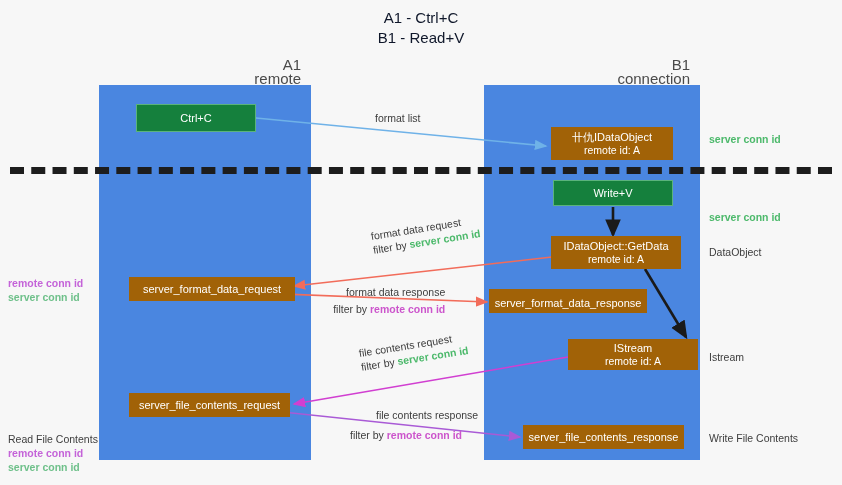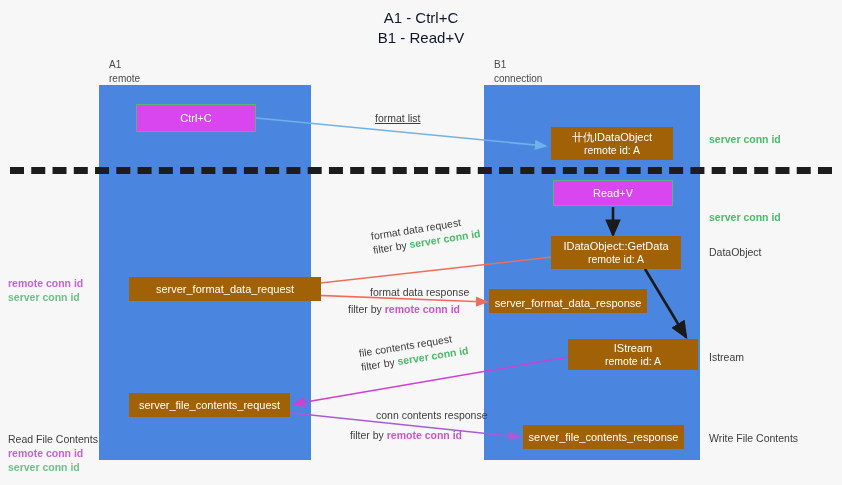--- a/index.html
+++ b/index.html
@@ -34,22 +34,22 @@
     width: 842px;
     text-align: center;
     font-size: 15px;
     line-height: 20px;
     color: #0f172a;
   }
 
   
   .lane-head {
     position: absolute;
-    text-align: left;
-    font-size: 10px;
+    text-align: right;
+    font-size: 15px;
     line-height: 14px;
     color: #4a4a4a;
   }
   .lane-head .big { display: block; }
   .lane-head .sub { display: block; }
 
   
   .lane {
     position: absolute;
     background: #4a86e0;
@@ -76,21 +76,21 @@
     display: flex;
     flex-direction: column;
     align-items: center;
     justify-content: center;
     text-align: center;
     color: #ffffff;
     font-size: 11px;
     line-height: 13px;
     padding: 3px 6px;
   }
-  .node.green { background: #d946ef; border: 1px solid #5bb37c; }
+  .node.green { background: #15803d; border: 1px solid #5bb37c; }
   .node.orange { background: #fbb killer; }
   .node.orange { background: #a16207; }
   .node .l2 { font-size: 10.5px; }
 
   
   .edge-label {
     position: absolute;
     font-size: 10.5px;
     line-height: 14px;
     color: #3d3d3d;
@@ -180,76 +180,76 @@
   <div class="node green" style="left:136px; top:104px; width:120px; height:28px;">
     <span>Ctrl+C</span>
   </div>
 
   <div class="node orange" style="left:551px; top:127px; width:122px; height:33px;">
     <span>卄仇IDataObject</span>
     <span class="l2">remote id: A</span>
   </div>
 
   <div class="node green" style="left:553px; top:180px; width:120px; height:26px;">
-    <span>Read+V</span>
+    <span>Write+V</span>
   </div>
 
   <div class="node orange" style="left:551px; top:236px; width:130px; height:33px;">
     <span>IDataObject::GetData</span>
     <span class="l2">remote id: A</span>
   </div>
 
-  <div class="node orange" style="left:129px; top:277px; width:192px; height:24px;">
+  <div class="node orange" style="left:129px; top:277px; width:166px; height:24px;">
     <span>server_format_data_request</span>
   </div>
 
   <div class="node orange" style="left:489px; top:289px; width:158px; height:24px;justify-content:flex-end;">
     <span>server_format_data_response</span>
   </div>
 
   <div class="node orange" style="left:568px; top:339px; width:130px; height:31px;">
     <span>IStream</span>
     <span class="l2">remote id: A</span>
   </div>
 
   <div class="node orange" style="left:129px; top:393px; width:161px; height:24px;">
     <span>server_file_contents_request</span>
   </div>
 
   <div class="node orange" style="left:523px; top:425px; width:161px; height:24px;">
     <span>server_file_contents_response</span>
   </div>
 
-  <div class="edge-label" style="left:375px; top:111px;text-decoration:underline;">
+  <div class="edge-label" style="left:375px; top:111px;">
     <span>format list</span>
   </div>
 
   <div class="edge-label rot-up" style="left:372px; top:229px;">
     <div>format data request</div>
     <div>
       <span>filter by </span><span class="bold-green">server conn id</span>
     </div>
   </div>
 
-  <div class="edge-label" style="left:370px; top:285px;">
+  <div class="edge-label" style="left:346px; top:285px;text-align:right;">
     <div>format data response</div>
     <div style="margin-top:3px; margin-left:-22px;">
       <span>filter by </span><span class="bold-purple">remote conn id</span>
     </div>
   </div>
 
   <div class="edge-label rot-up" style="left:360px; top:346px;">
     <div>file contents request</div>
     <div>
       <span>filter by </span><span class="bold-green">server conn id</span>
     </div>
   </div>
 
   <div class="edge-label" style="left:376px; top:408px;">
-    <div>conn contents response</div>
+    <div>file contents response</div>
     <div style="margin-top:6px; margin-left:-26px;">
       <span>filter by </span><span class="bold-purple">remote conn id</span>
     </div>
   </div>
 
   <div class="side-note" style="left:8px; top:276px;">
     <div class="purple">remote conn id</div>
     <div class="green">server conn id</div>
   </div>
 

